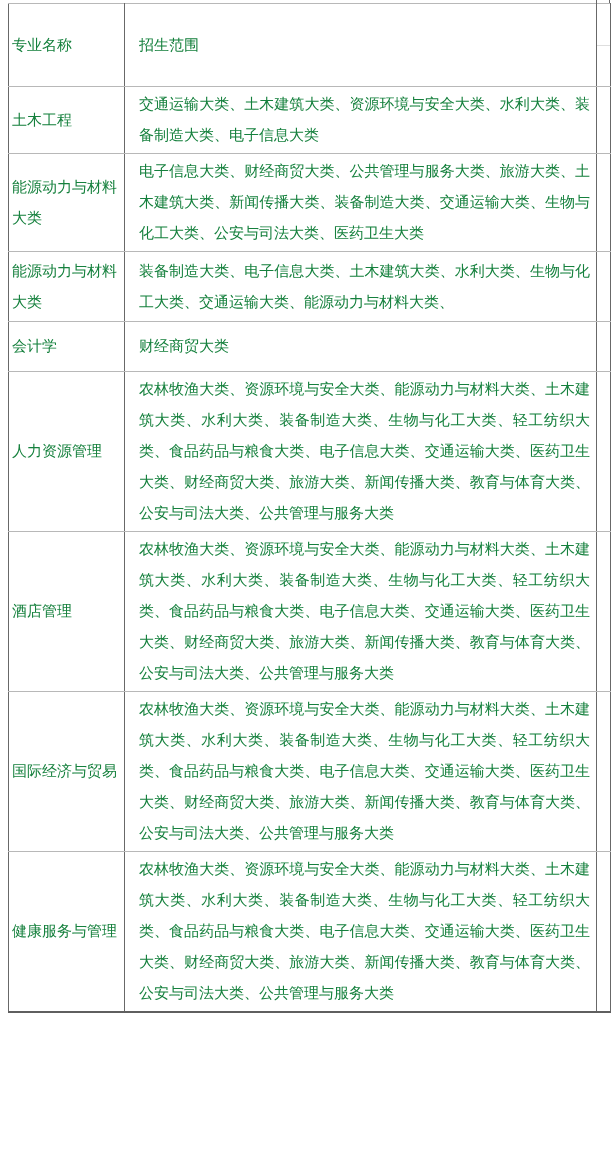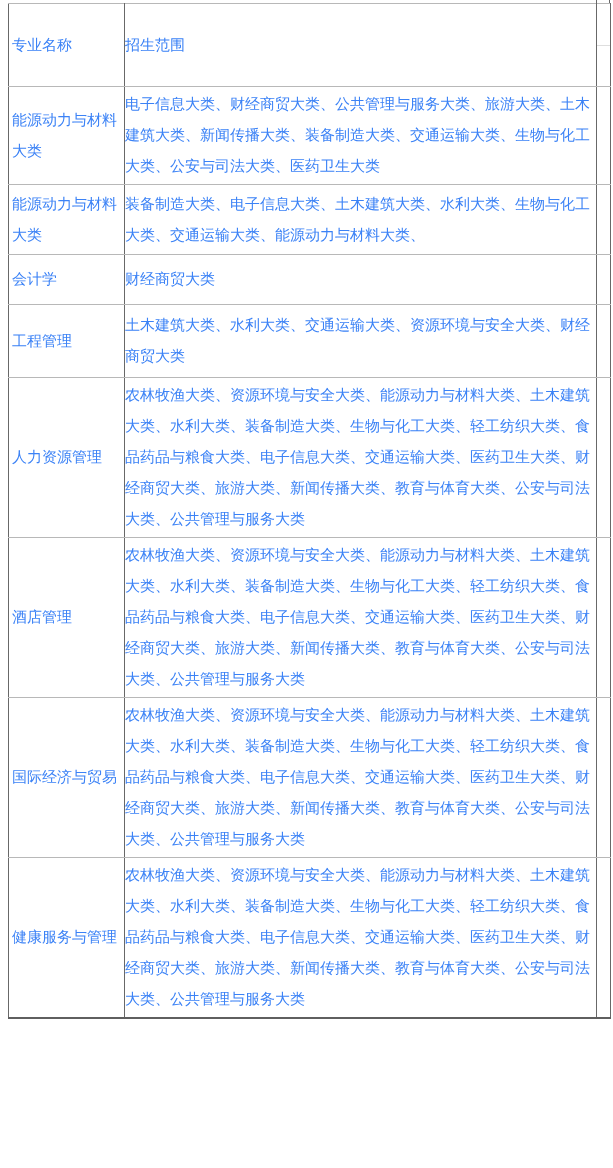--- a/index.html
+++ b/index.html
@@ -23,32 +23,32 @@
     border-top: 1px solid #cfcfcf;
     border-bottom: 2px solid #5f5f5f;
   }
   table.enroll td {
     border-left: 1px solid #686868;
     border-right: 1px solid #686868;
     border-top: 1px solid #b8b8b8;
     border-bottom: 1px solid #b8b8b8;
     font-size: 15px;
     line-height: 31px;
-    color: #3b82f6;
+    color: #15803d;
     vertical-align: middle;
     overflow: hidden;
     word-break: break-all;
   }
   td.c-major {
     padding: 2px 2px 2px 3px;
     line-height: 30px;
     text-align: left;
   }
   td.c-scope {
-    padding: 2px 6px 2px 0;
+    padding: 2px 6px 2px 14px;
     text-align: justify;
   }
   td.c-edge {
     position: relative;
     padding: 0;
   }
   
   tr.header-row td.c-edge::after {
     content: "";
     position: absolute;
@@ -82,45 +82,45 @@
     </colgroup>
 
     <tbody>
         <tr class="header-row" style="height:83px">
       <td class="c-major">专业名称</td>
       <td class="c-scope">招生范围</td>
       <td class="c-edge"></td>
     </tr>
 
 
+    <tr style="height:64px">
+      <td class="c-major">土木工程</td>
+      <td class="c-scope">交通运输大类、土木建筑大类、资源环境与安全大类、水利大类、装备制造大类、电子信息大类</td>
+      <td class="c-edge"></td>
+    </tr>
 
 
     <tr style="height:91px">
       <td class="c-major">能源动力与材料大类</td>
       <td class="c-scope">电子信息大类、财经商贸大类、公共管理与服务大类、旅游大类、土木建筑大类、新闻传播大类、装备制造大类、交通运输大类、生物与化工大类、公安与司法大类、医药卫生大类</td>
       <td class="c-edge"></td>
     </tr>
 
     <tr style="height:70px">
       <td class="c-major">能源动力与材料大类</td>
       <td class="c-scope">装备制造大类、电子信息大类、土木建筑大类、水利大类、生物与化工大类、交通运输大类、能源动力与材料大类、</td>
       <td class="c-edge"></td>
     </tr>
 
     <tr style="height:50px">
       <td class="c-major">会计学</td>
       <td class="c-scope">财经商贸大类</td>
       <td class="c-edge"></td>
     </tr>
 
-    <tr style="height:73px">
-      <td class="c-major">工程管理</td>
-      <td class="c-scope">土木建筑大类、水利大类、交通运输大类、资源环境与安全大类、财经商贸大类</td>
-      <td class="c-edge"></td>
-    </tr>
 
     <tr style="height:157px">
       <td class="c-major">人力资源管理</td>
       <td class="c-scope">农林牧渔大类、资源环境与安全大类、能源动力与材料大类、土木建筑大类、水利大类、装备制造大类、生物与化工大类、轻工纺织大类、食品药品与粮食大类、电子信息大类、交通运输大类、医药卫生大类、财经商贸大类、旅游大类、新闻传播大类、教育与体育大类、公安与司法大类、公共管理与服务大类</td>
       <td class="c-edge"></td>
     </tr>
 
     <tr style="height:151px">
       <td class="c-major">酒店管理</td>
       <td class="c-scope">农林牧渔大类、资源环境与安全大类、能源动力与材料大类、土木建筑大类、水利大类、装备制造大类、生物与化工大类、轻工纺织大类、食品药品与粮食大类、电子信息大类、交通运输大类、医药卫生大类、财经商贸大类、旅游大类、新闻传播大类、教育与体育大类、公安与司法大类、公共管理与服务大类</td>

